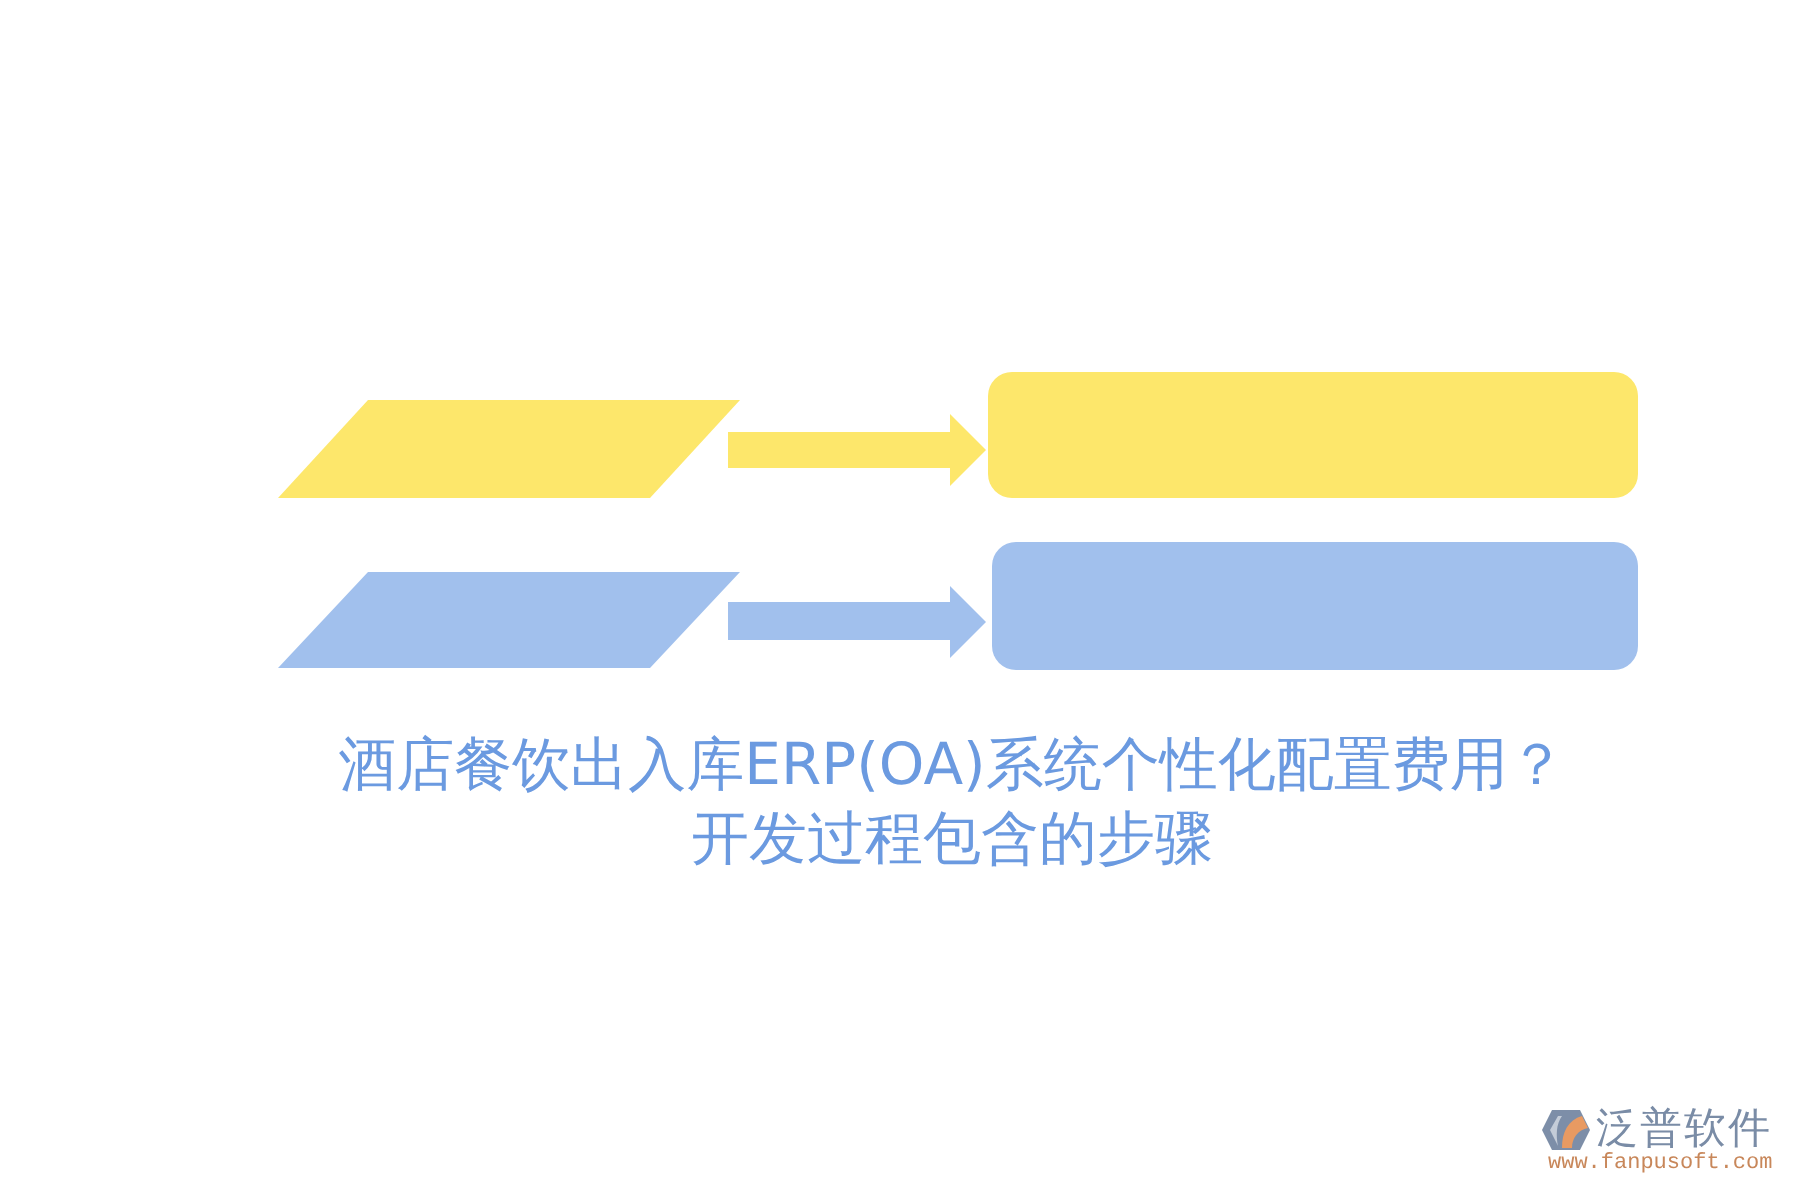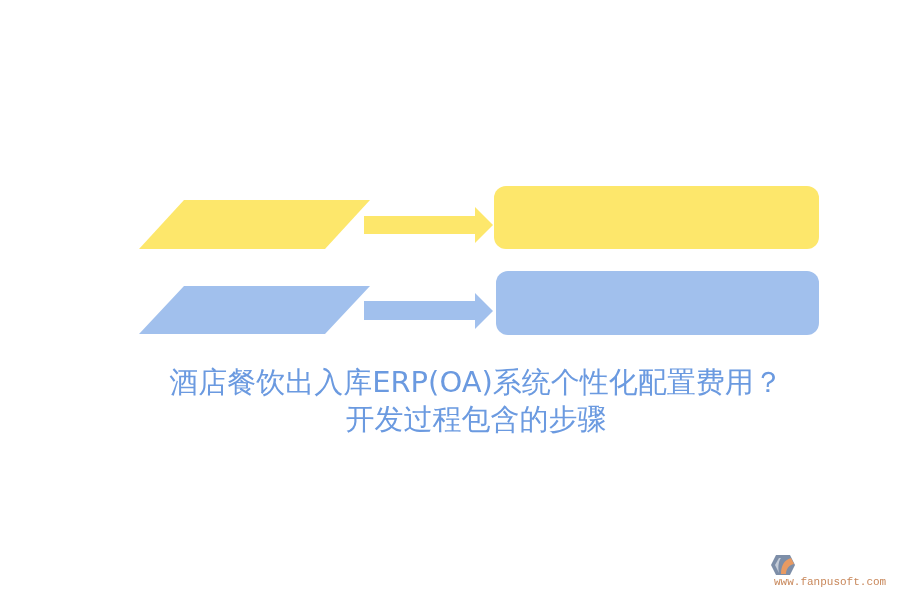--- a/index.html
+++ b/index.html
@@ -69,14 +69,15 @@
   <span class="line">酒店餐饮出入库ERP(OA)系统个性化配置费用？</span>
   <span class="line">开发过程包含的步骤</span>
 </div>
 
 <div class="logo">
   <svg class="logo-icon" viewBox="0 0 26 22">
     <polygon points="6,1 20,1 25,11 20,21 6,21 1,11" fill="#7d8ea8"></polygon>
     <path d="M11,20 C11,12 14,6 21,4 L24,10 C19,11 16,15 16,20 Z" fill="#e89a62"></path>
     <path d="M9,19 L5,11 L9,4 L11,4 C8,8 8,14 9,19 Z" fill="#ffffff" opacity="0.55"></path>
   </svg>
+  <span class="logo-name">泛普软件</span>
   <span class="logo-url">www.fanpusoft.com</span>
 </div>
 
 </body></html>

